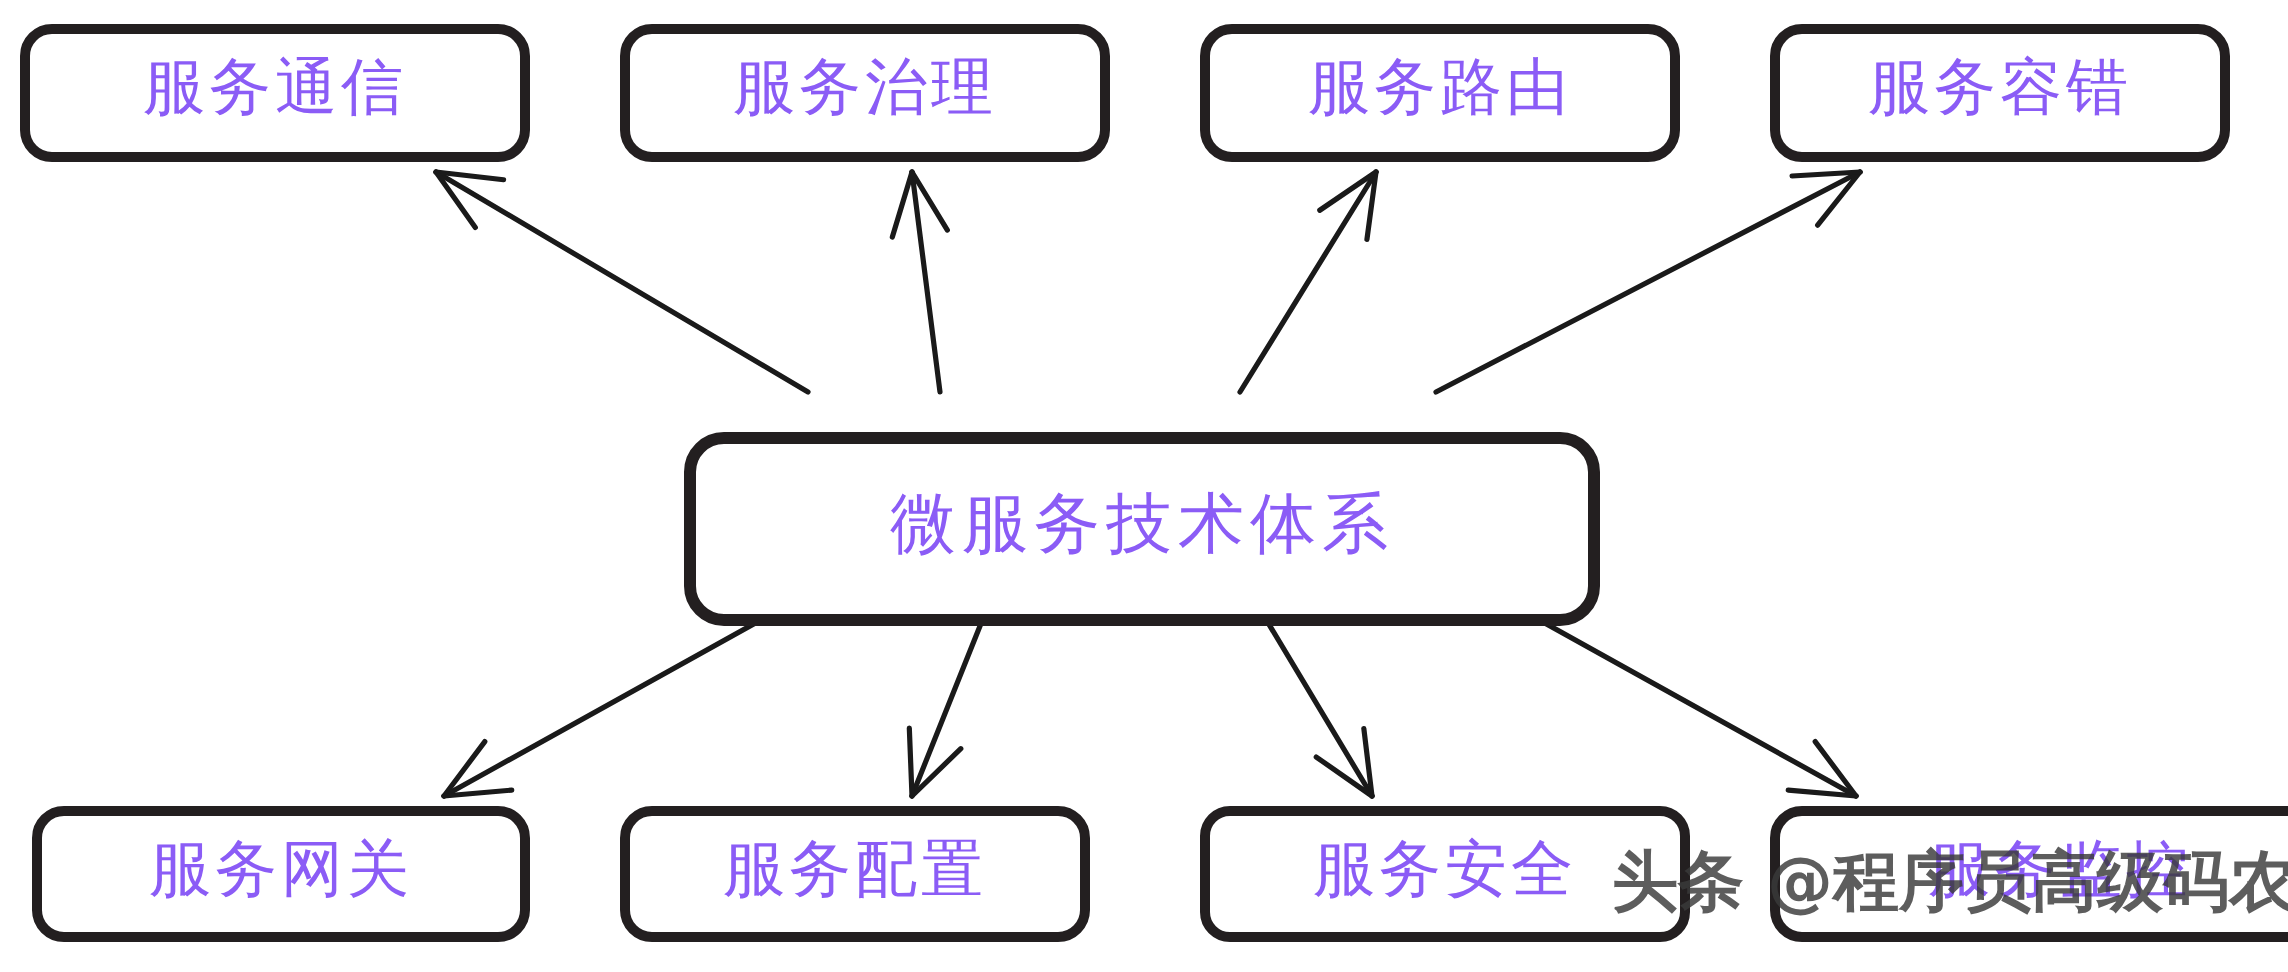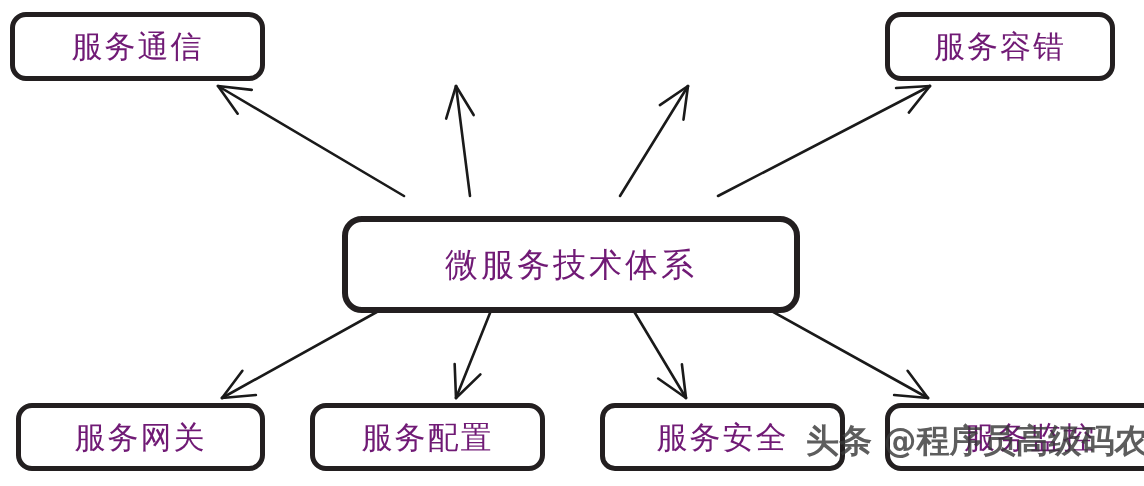--- a/index.html
+++ b/index.html
@@ -30,24 +30,24 @@
     box-sizing: border-box;
     background: #ffffff;
     border: 5px solid #231f20;
     border-radius: 16px;
     display: flex;
     align-items: center;
     justify-content: center;
     z-index: 2;
   }
   .node-label {
-    font-family: Liberation Sans, sans-serif;
+    font-family: Liberation Mono, monospace;
     font-size: 31px;
     line-height: 1;
-    color: #701a75;
+    color: #8b5cf6;
     letter-spacing: 2px;
     white-space: nowrap;
   }
   .node.center {
     border-width: 6px;
     border-radius: 20px;
   }
   .node.center .node-label {
     font-size: 33px;
     letter-spacing: 3px;
@@ -111,20 +111,26 @@
       <g>
         <line x1="730" y1="288" x2="928" y2="398" stroke="#1a1a1a" stroke-width="2.6" stroke-linecap="round"></line>
         <line x1="928" y1="398" x2="894.1288830328687" y2="395.04239363692363" stroke="#1a1a1a" stroke-width="2.6" stroke-linecap="round"></line>
         <line x1="928" y1="398" x2="907.5946497845639" y2="370.80401348387227" stroke="#1a1a1a" stroke-width="2.6" stroke-linecap="round"></line>
       </g>
     </svg>
 
   <div class="node" style="left: 10px; top: 12px; width: 255px; height: 69px;">
     <span class="node-label">服务通信</span>
   </div>
+  <div class="node" style="left: 310px; top: 12px; width: 245px; height: 69px;">
+    <span class="node-label">服务治理</span>
+  </div>
+  <div class="node" style="left: 600px; top: 12px; width: 240px; height: 69px;">
+    <span class="node-label">服务路由</span>
+  </div>
   <div class="node" style="left: 885px; top: 12px; width: 230px; height: 69px;">
     <span class="node-label">服务容错</span>
   </div>
 
   <div class="node center" style="left: 342px; top: 192px; width: 458px; height: 97px; margin-top: 24px;">
     <span class="node-label">微服务技术体系</span>
   </div>
 
   <div class="node" style="left: 16px; top: 403px; width: 249px; height: 68px;">
     <span class="node-label">服务网关</span>

